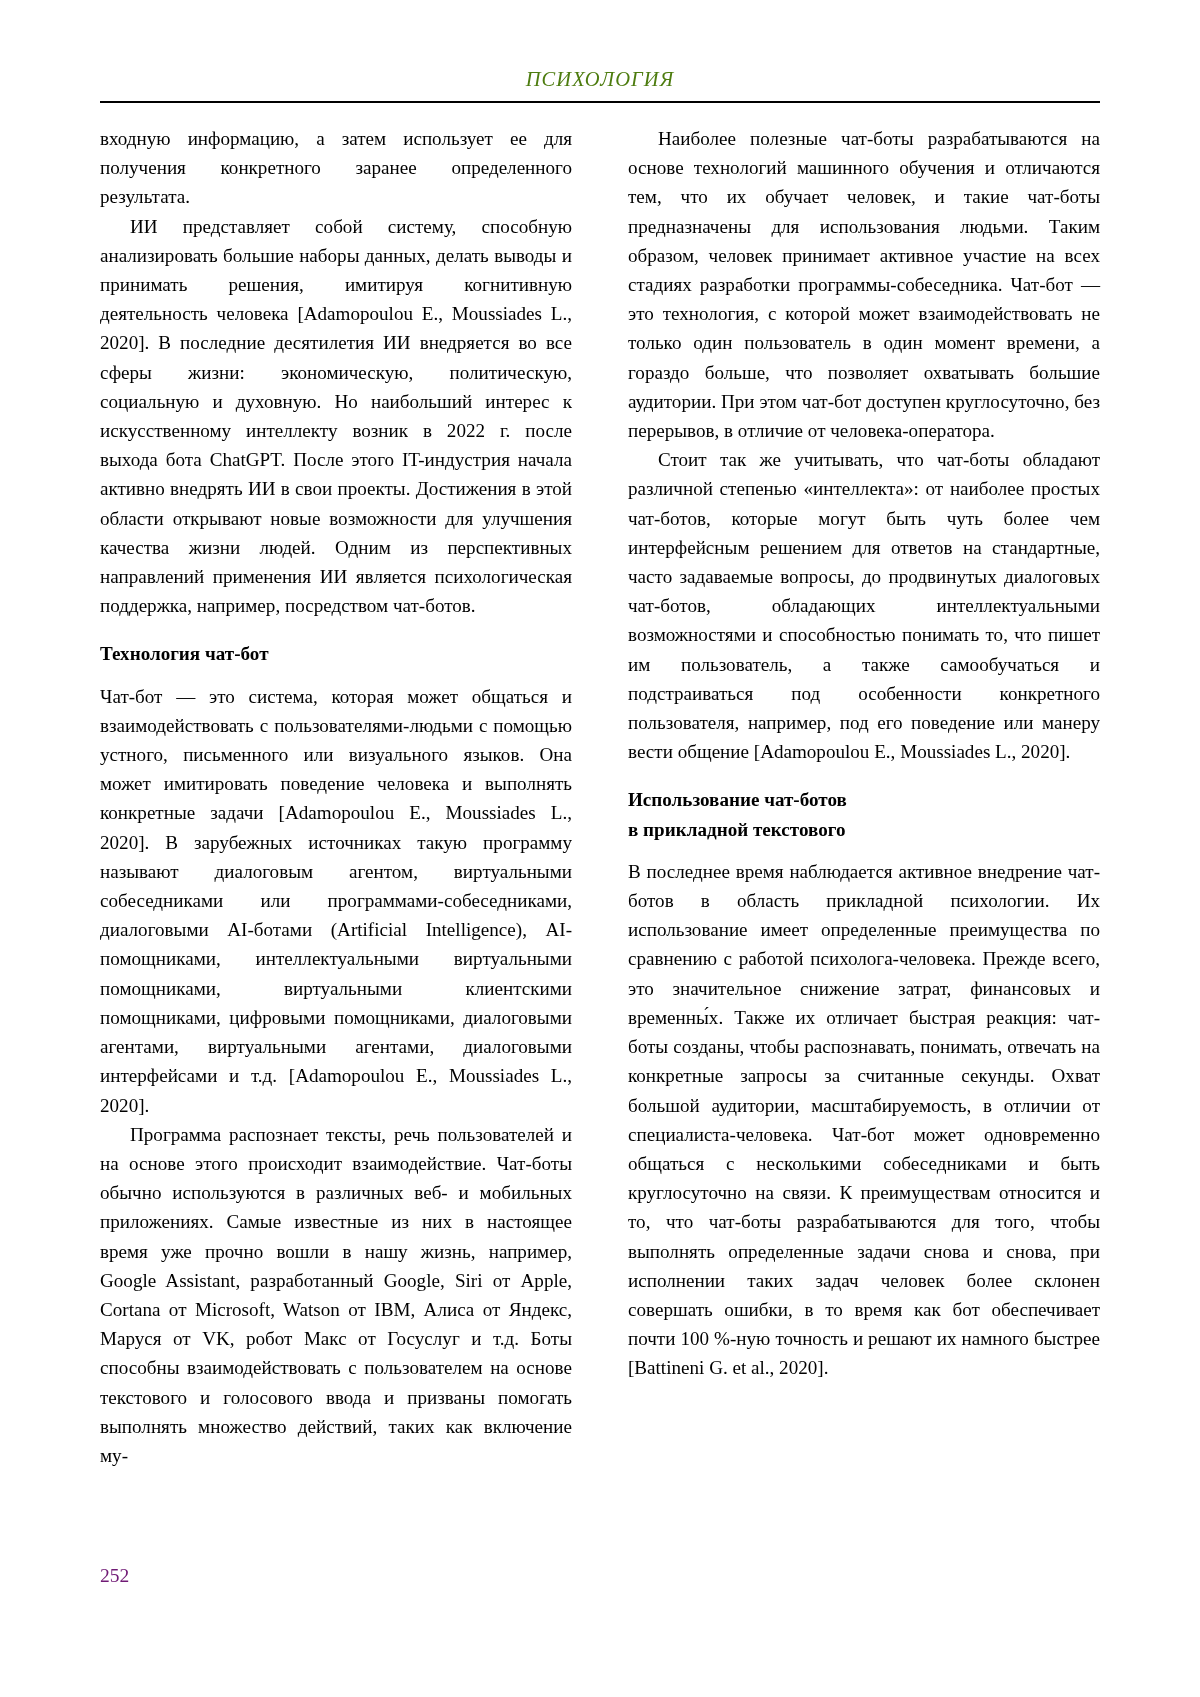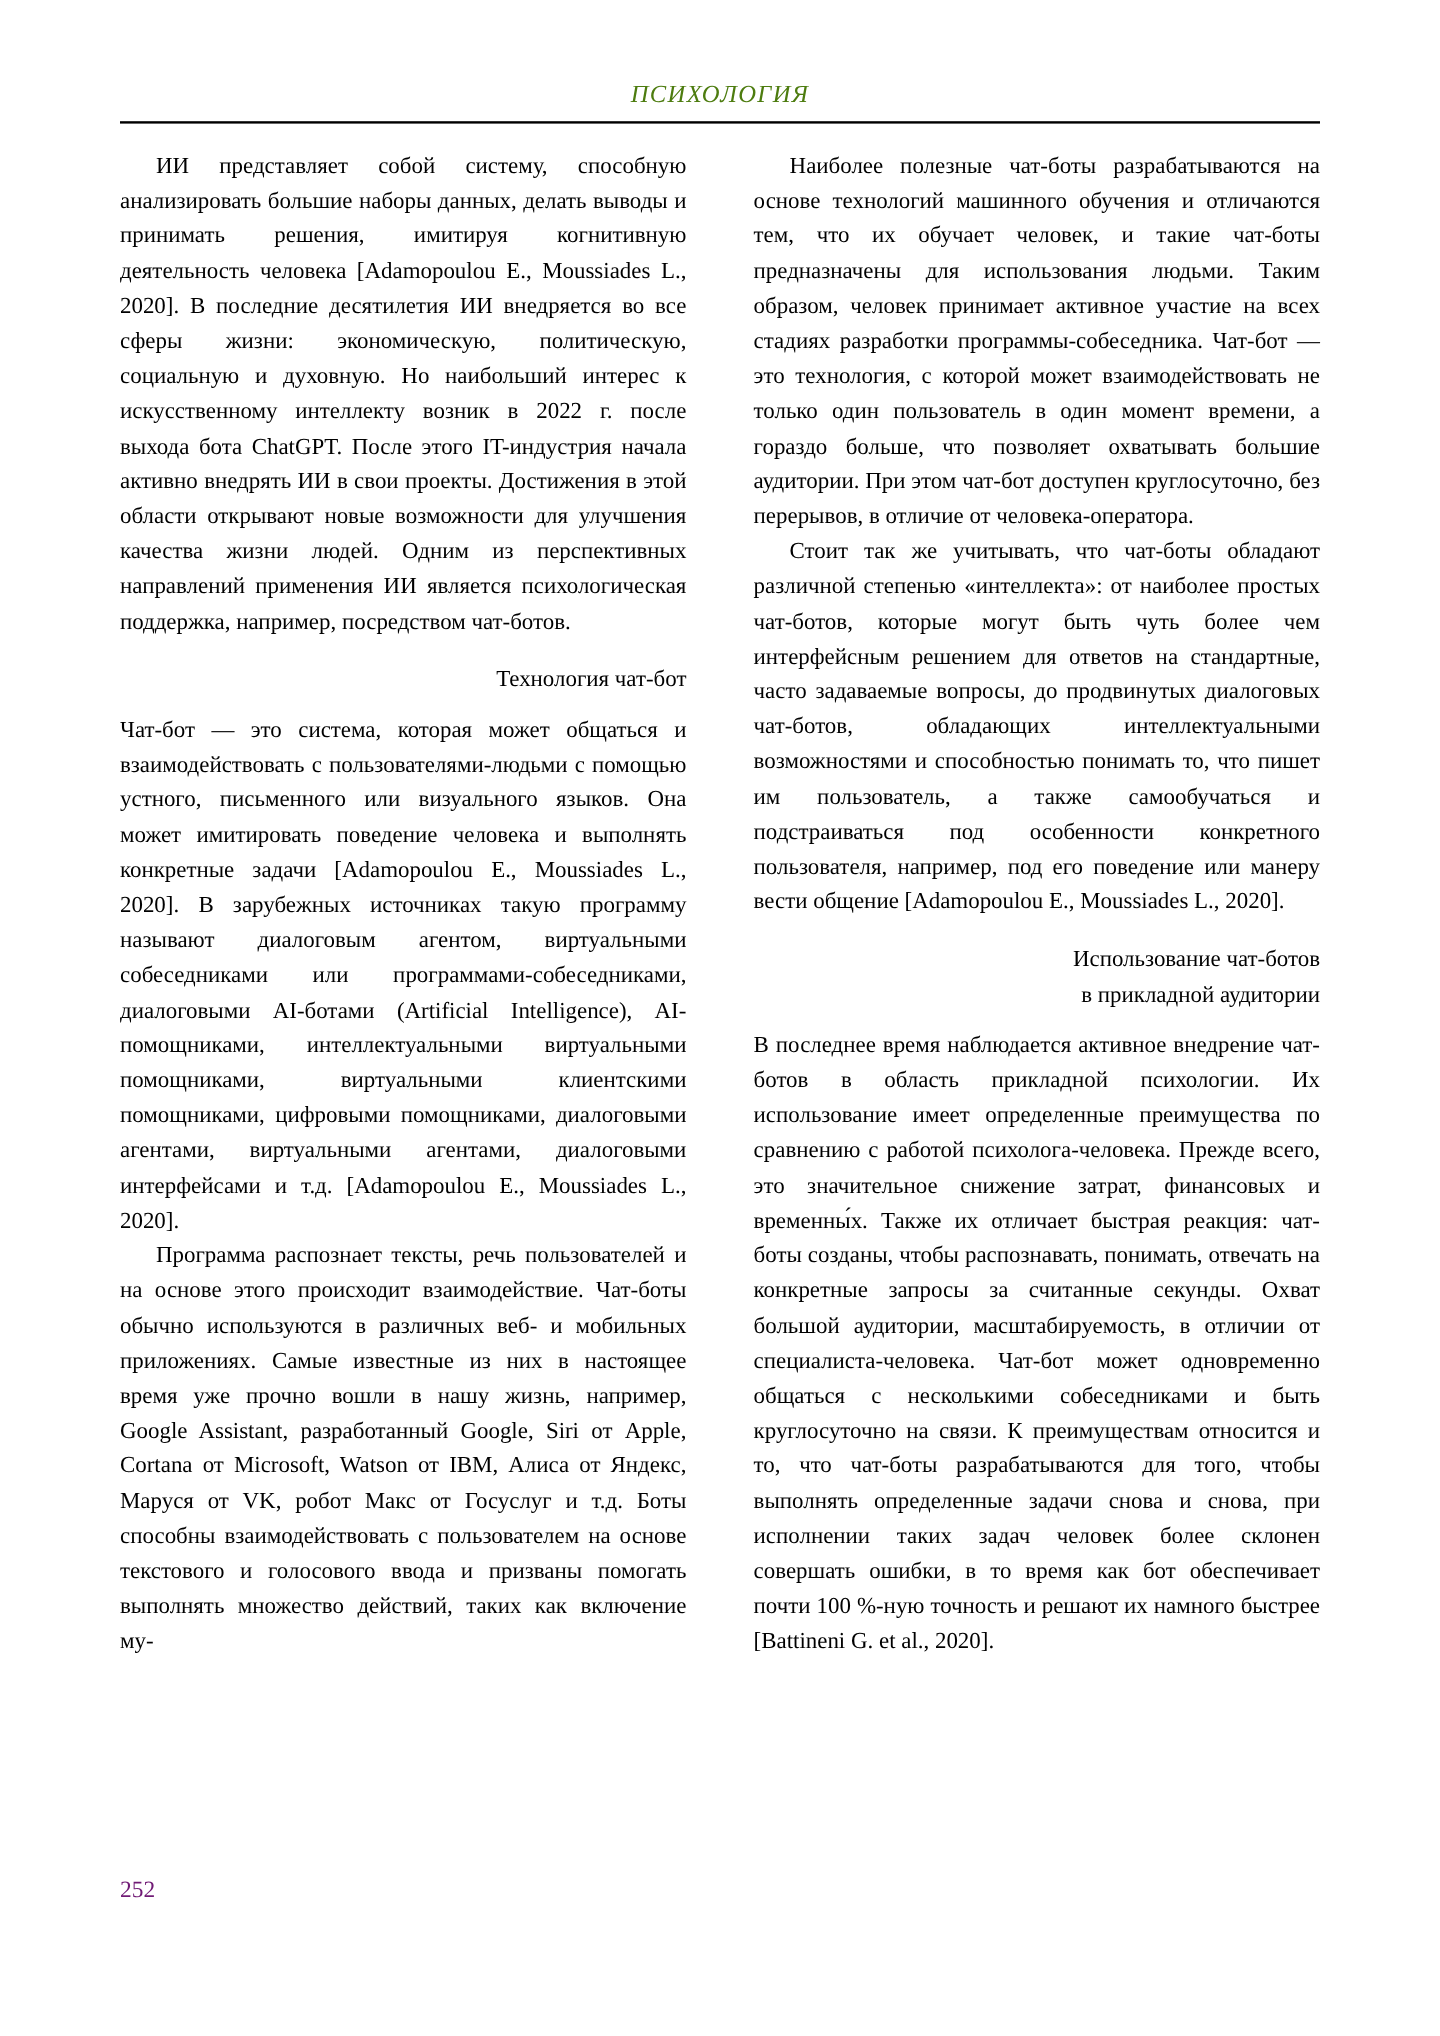--- a/index.html
+++ b/index.html
@@ -61,22 +61,22 @@
     text-justify: inter-word;
     hyphens: manual;
   }
   p.indent {
     text-indent: 30px;
   }
   h2.subhead {
     margin: 0;
     font-size: 19.1px;
     line-height: 29.2px;
-    font-weight: normal;
-    text-align: right;
+    font-weight: bold;
+    text-align: left;
   }
   .sp-before-head {
     height: 19px;
   }
   .sp-after-head {
     height: 13px;
   }
   .folio {
     position: absolute;
     left: 100px;
@@ -89,34 +89,35 @@
 <body>
 
 <div class="page">
 
   <div class="running-head">ПСИХОЛОГИЯ</div>
   <div class="head-rule"></div>
 
   <div class="columns">
 
     <div class="column">
+      <p>входную информацию, а затем использует ее для получения конкретного заранее определенного результата.</p>
       <p class="indent">ИИ представляет собой систему, способную анализировать большие наборы данных, делать выводы и принимать решения, имитируя когнитивную деятельность человека [Adamopoulou E., Moussiades L., 2020]. В последние десятилетия ИИ внедряется во все сферы жизни: экономическую, политическую, социальную и духовную. Но наибольший интерес к искусственному интеллекту возник в 2022 г. после выхода бота ChatGPT. После этого IT-индустрия начала активно внедрять ИИ в свои проекты. Достижения в этой области открывают новые возможности для улучшения качества жизни людей. Одним из перспективных направлений применения ИИ является психологическая поддержка, например, посредством чат-ботов.</p>
       <div class="sp-before-head"></div>
       <h2 class="subhead">Технология чат-бот</h2>
       <div class="sp-after-head"></div>
       <p>Чат-бот — это система, которая может общаться и взаимодействовать с пользователями-людьми с помощью устного, письменного или визуального языков. Она может имитировать поведение человека и выполнять конкретные задачи [Adamopoulou E., Moussiades L., 2020]. В зарубежных источниках такую программу называют диалоговым агентом, виртуальными собеседниками или программами-собеседниками, диалоговыми AI-ботами (Artificial Intelligence), AI-помощниками, интеллектуальными виртуальными помощниками, виртуальными клиентскими помощниками, цифровыми помощниками, диалоговыми агентами, виртуальными агентами, диалоговыми интерфейсами и т.д. [Adamopoulou E., Moussiades L., 2020].</p>
       <p class="indent">Программа распознает тексты, речь пользователей и на основе этого происходит взаимодействие. Чат-боты обычно используются в различных веб- и мобильных приложениях. Самые известные из них в настоящее время уже прочно вошли в нашу жизнь, например, Google Assistant, разработанный Google, Siri от Apple, Cortana от Microsoft, Watson от IBM, Алиса от Яндекс, Маруся от VK, робот Макс от Госуслуг и т.д. Боты способны взаимодействовать с пользователем на основе текстового и голосового ввода и призваны помогать выполнять множество действий, таких как включение му-</p>
     </div>
 
     <div class="column">
       <p class="indent">Наиболее полезные чат-боты разрабатываются на основе технологий машинного обучения и отличаются тем, что их обучает человек, и такие чат-боты предназначены для использования людьми. Таким образом, человек принимает активное участие на всех стадиях разработки программы-собеседника. Чат-бот — это технология, с которой может взаимодействовать не только один пользователь в один момент времени, а гораздо больше, что позволяет охватывать большие аудитории. При этом чат-бот доступен круглосуточно, без перерывов, в отличие от человека-оператора.</p>
       <p class="indent">Стоит так же учитывать, что чат-боты обладают различной степенью «интеллекта»: от наиболее простых чат-ботов, которые могут быть чуть более чем интерфейсным решением для ответов на стандартные, часто задаваемые вопросы, до продвинутых диалоговых чат-ботов, обладающих интеллектуальными возможностями и способностью понимать то, что пишет им пользователь, а также самообучаться и подстраиваться под особенности конкретного пользователя, например, под его поведение или манеру вести общение [Adamopoulou E., Moussiades L., 2020].</p>
       <div class="sp-before-head"></div>
       <h2 class="subhead">Использование чат-ботов</h2>
-      <h2 class="subhead">в прикладной аудитории</h2>
+      <h2 class="subhead">в прикладной текстового</h2>
       <div class="sp-after-head"></div>
       <p>В последнее время наблюдается активное внедрение чат-ботов в область прикладной психологии. Их использование имеет определенные преимущества по сравнению с работой психолога-человека. Прежде всего, это значительное снижение затрат, финансовых и временны́х. Также их отличает быстрая реакция: чат-боты созданы, чтобы распознавать, понимать, отвечать на конкретные запросы за считанные секунды. Охват большой аудитории, масштабируемость, в отличии от специалиста-человека. Чат-бот может одновременно общаться с несколькими собеседниками и быть круглосуточно на связи. К преимуществам относится и то, что чат-боты разрабатываются для того, чтобы выполнять определенные задачи снова и снова, при исполнении таких задач человек более склонен совершать ошибки, в то время как бот обеспечивает почти 100 %-ную точность и решают их намного быстрее [Battineni G. et al., 2020].</p>
     </div>
 
   </div>
 
   <div class="folio">252</div>
 
 </div>
 

